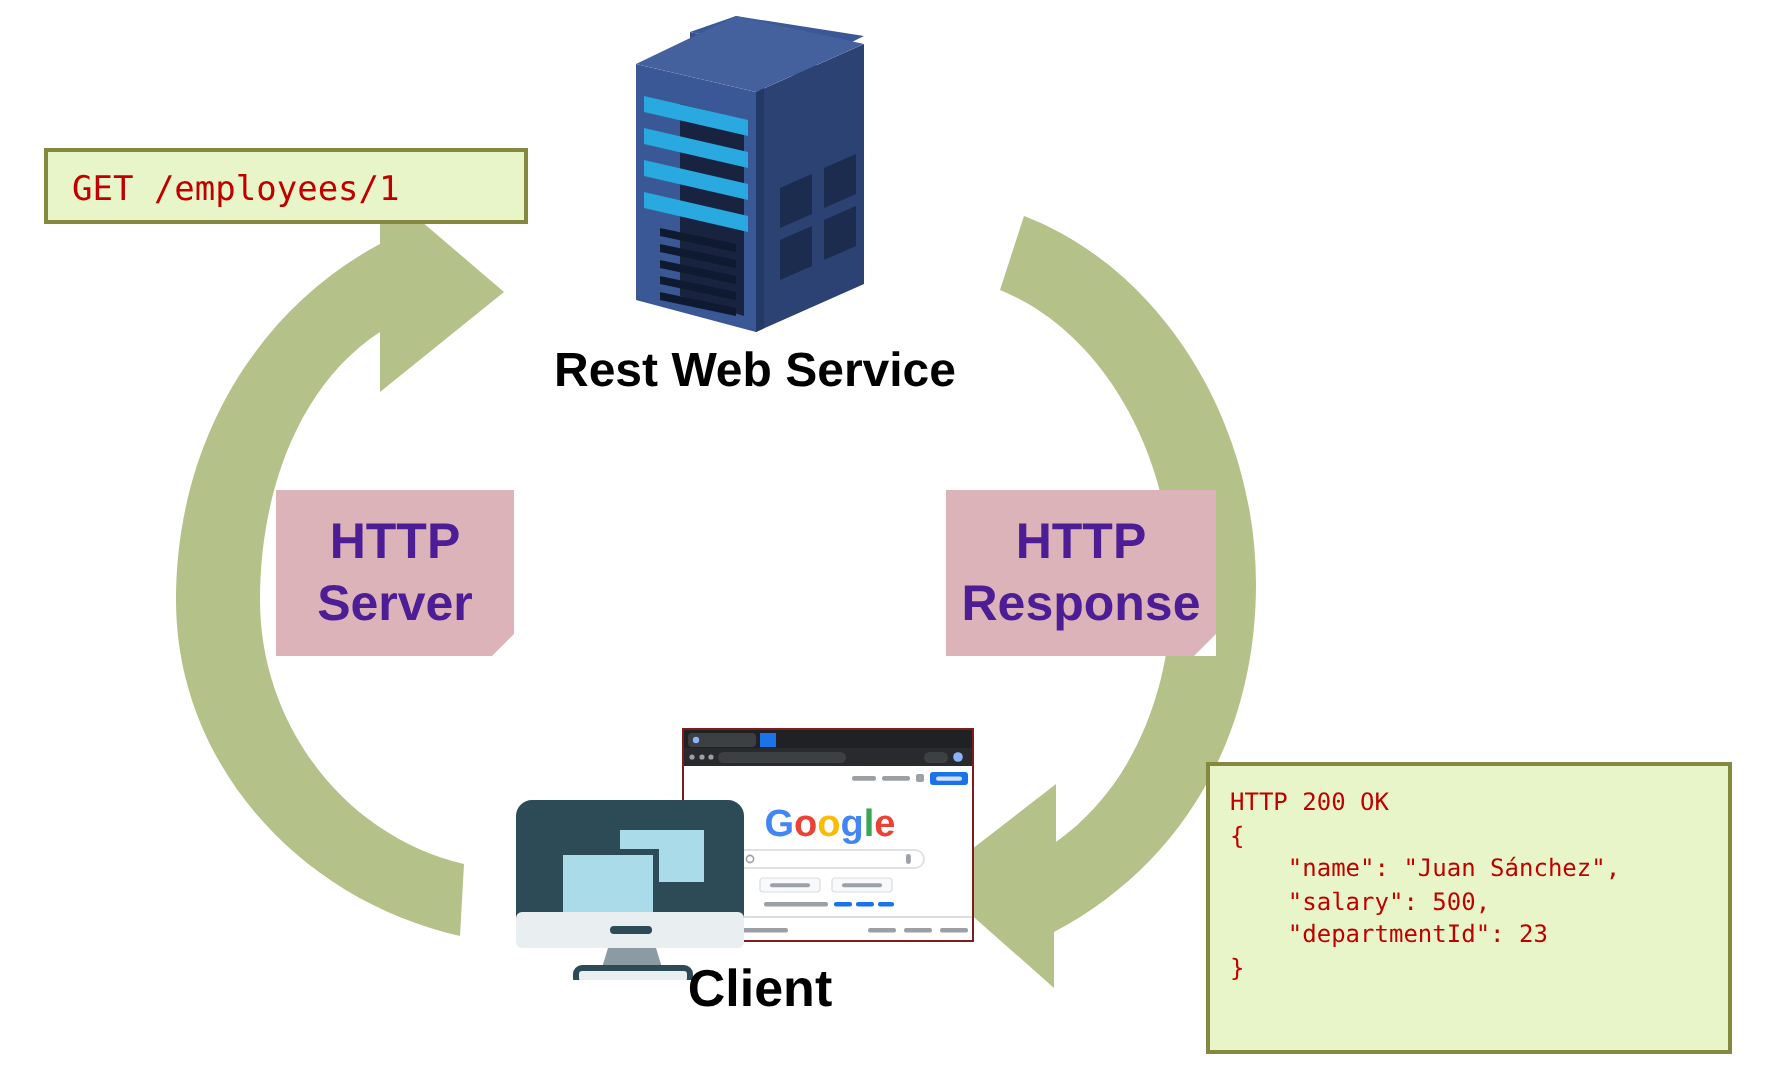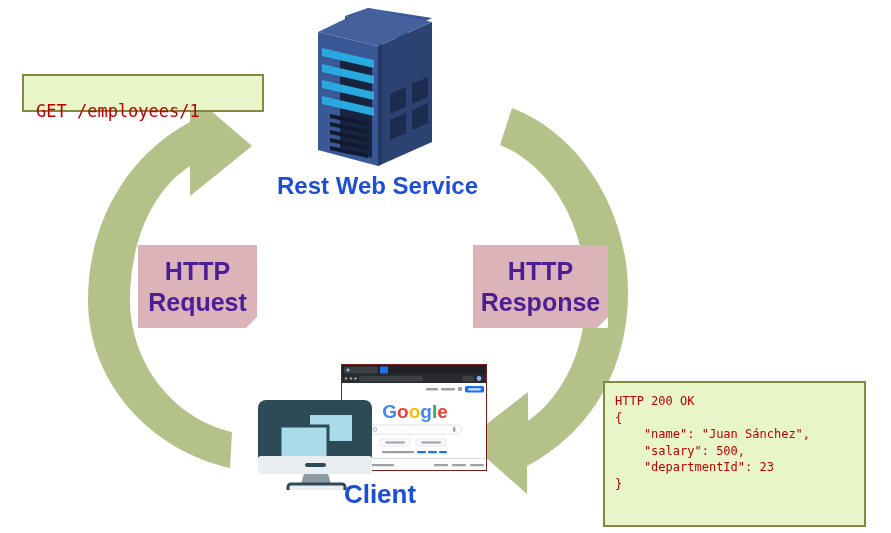--- a/index.html
+++ b/index.html
@@ -26,21 +26,21 @@
     color: #c00000;
     white-space: pre;
     line-height: 1.38;
   }
   #get-box {
     left: 22px;
     top: 74px;
     width: 242px;
     height: 38px;
     font-size: 17px;
-    padding: 24px 0 0 12px;
+    padding: 8px 0 0 12px;
   }
   #response-box {
     left: 603px;
     top: 381px;
     width: 263px;
     height: 146px;
     font-size: 12px;
     padding: 10px 0 0 10px;
   }
 
@@ -67,21 +67,21 @@
     width: 0; height: 0;
     border-bottom: 11px solid #ffffff;
     border-left: 11px solid transparent;
   }
 
   
   .node-caption {
     position: absolute;
     text-align: center;
     font-weight: bold;
-    color: #1d4ed8;
+    color: #000000;
     line-height: 1.18;
   }
   #server-caption { left: 245px; top: 172px; width: 265px; font-size: 24px; }
   #client-caption { left: 300px; top: 479px; width: 160px; font-size: 26px; }
 
   
   .art { position: absolute; }
   #arrows-layer { left: 0; top: 0; }
   #server-art { left: 300px; top: 8px; }
   #client-art { left: 252px; top: 360px; }
@@ -233,21 +233,21 @@
 
     <polygon points="52,114 76,114 80,127 48,127" fill="#8c9aa3"></polygon>
 
     <rect x="36" y="124" width="57" height="8" rx="3" fill="#e9eef0" stroke="#2d4a57" stroke-width="3"></rect>
   </svg>
 
   <div class="node-caption" id="client-caption">Client</div>
 
   <div class="label-box" id="http-request-box">
     <div>HTTP</div>
-    <div>Request</div>
+    <div>Server</div>
     <span class="corner"></span>
   </div>
 
   <div class="label-box" id="http-response-box">
     <div>HTTP</div>
     <div>Response</div>
     <span class="corner"></span>
   </div>
 
   <div class="code-box" id="get-box">GET /employees/1</div>

